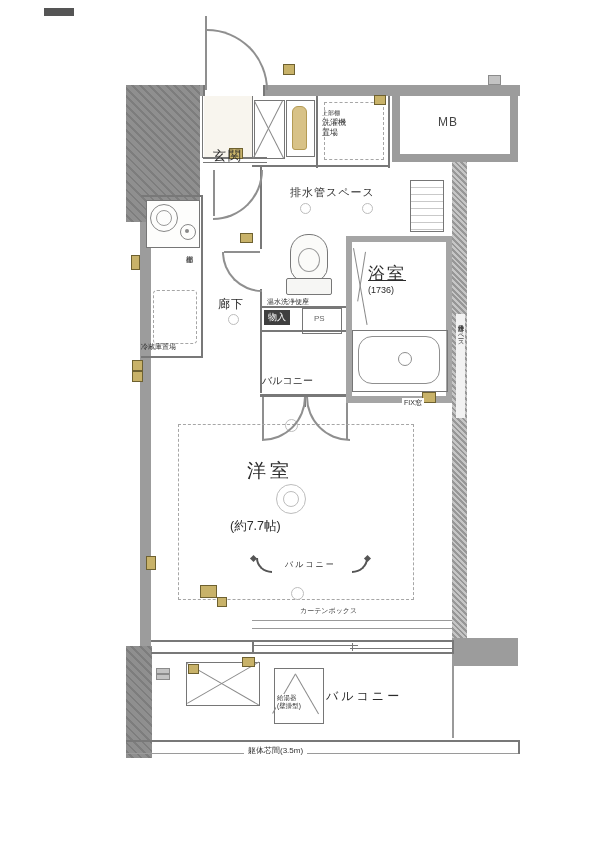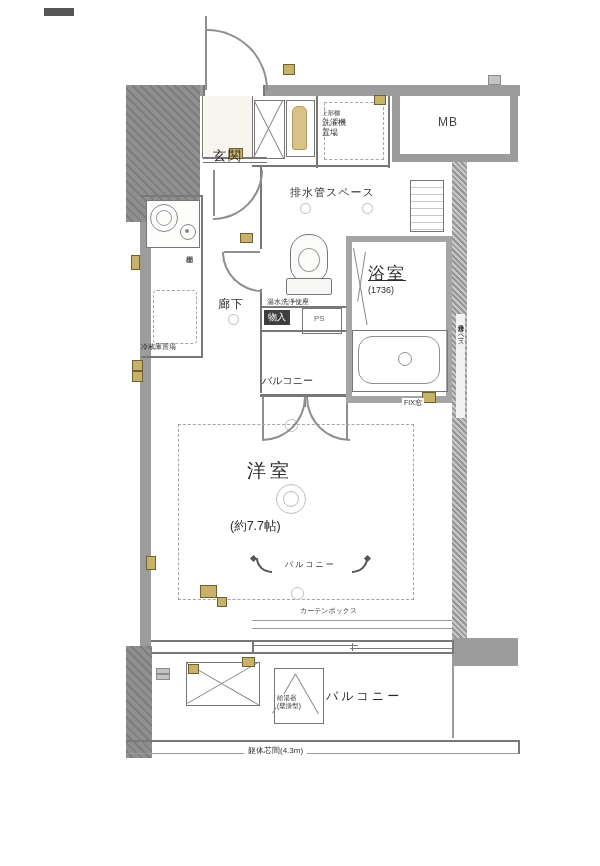--- a/index.html
+++ b/index.html
@@ -183,21 +183,21 @@
     <div>給湯器</div>
     <div>(壁掛型)</div>
   </div>
   <div class="symg" style="left:156px;top:668px;width:12px;height:4px;"></div>
   <div class="symg" style="left:156px;top:674px;width:12px;height:4px;"></div>
   <div class="ln" style="left:452px;top:666px;width:2px;height:72px;background:#9a9a9a;"></div>
 
   <div class="ln" style="left:126px;top:740px;width:394px;height:2px;"></div>
   <div class="ln" style="left:126px;top:753px;width:394px;height:1px;background:#9a9a9a;"></div>
   <div class="ln" style="left:518px;top:740px;width:2px;height:14px;"></div>
-  <div class="lbl" style="left:244px;top:745px;font-size:8px;background:#fff;padding:0 4px;color:#333;">躯体芯間(4.3m)</div>
+  <div class="lbl" style="left:244px;top:745px;font-size:8px;background:#fff;padding:0 4px;color:#333;">躯体芯間(3.5m)</div>
 
   <div class="sym" style="left:229px;top:148px;width:12px;height:9px;"></div>
   <div class="sym" style="left:283px;top:64px;width:10px;height:9px;"></div>
   <div class="sym" style="left:240px;top:233px;width:11px;height:8px;"></div>
   <div class="sym" style="left:131px;top:255px;width:7px;height:13px;"></div>
   <div class="sym" style="left:132px;top:360px;width:9px;height:9px;"></div>
   <div class="sym" style="left:132px;top:371px;width:9px;height:9px;"></div>
   <div class="sym" style="left:422px;top:392px;width:12px;height:9px;"></div>
   <div class="sym" style="left:146px;top:556px;width:8px;height:12px;"></div>
   <div class="sym" style="left:200px;top:585px;width:15px;height:11px;"></div>

